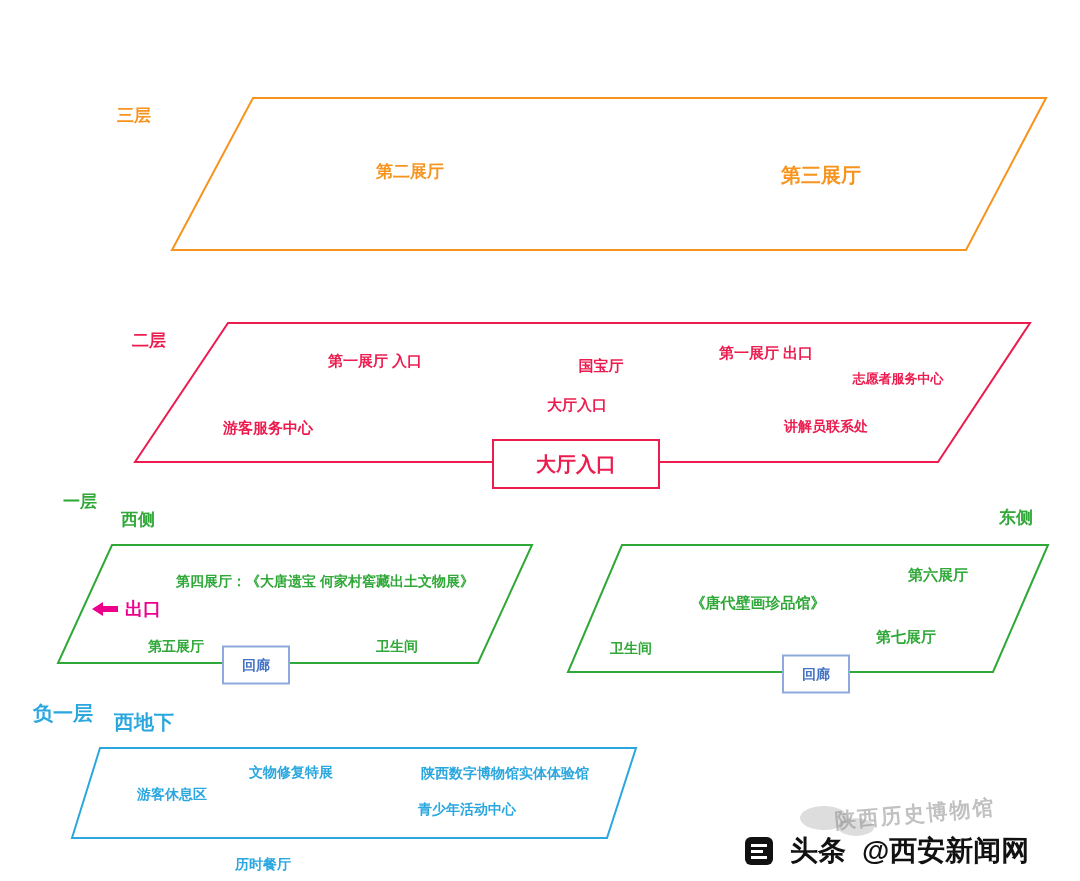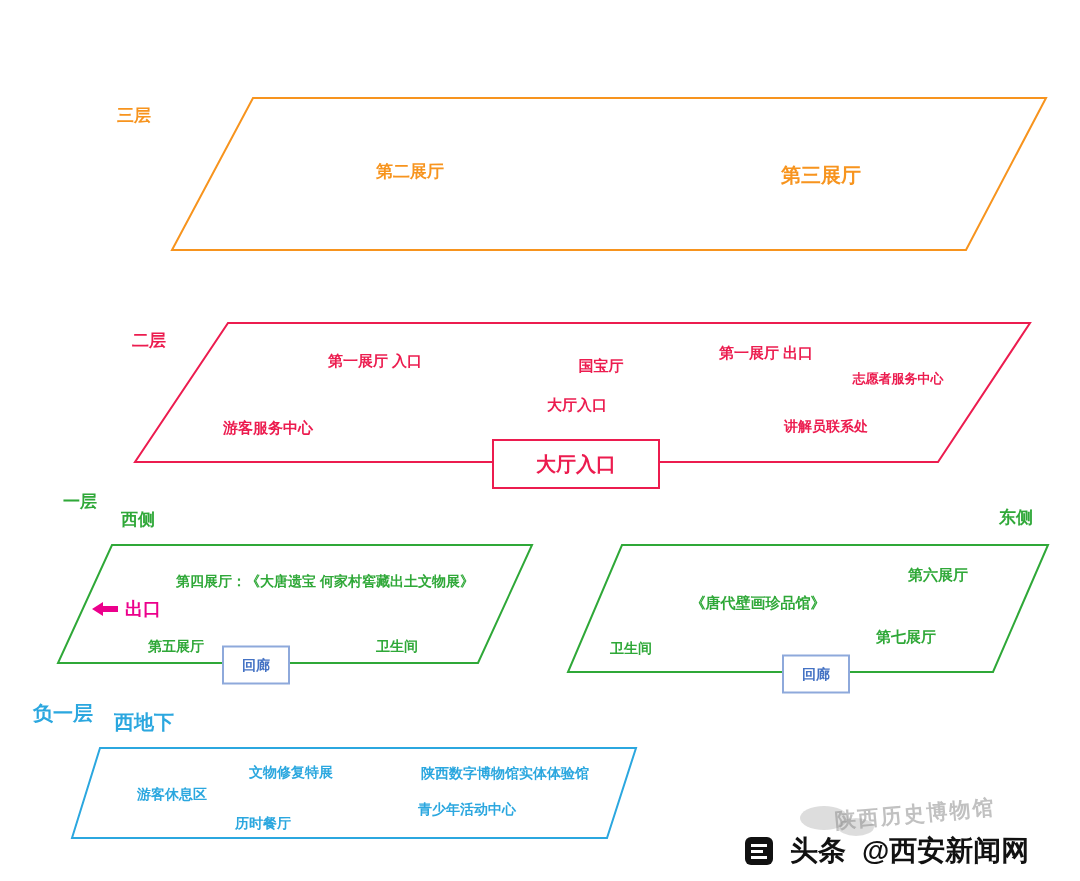--- a/index.html
+++ b/index.html
@@ -115,21 +115,21 @@
   <div class="box corridor-box" style="left:816px;top:674px;">
     <span>回廊</span>
   </div>
 
   <div class="t c-blue fs16" style="left:63px;top:713px;">负一层</div>
   <div class="t c-blue fs16" style="left:144px;top:722px;">西地下</div>
   <div class="t c-blue" style="left:291px;top:772px;">文物修复特展</div>
   <div class="t c-blue" style="left:505px;top:773px;">陕西数字博物馆实体体验馆</div>
   <div class="t c-blue" style="left:172px;top:794px;">游客休息区</div>
   <div class="t c-blue" style="left:467px;top:809px;">青少年活动中心</div>
-  <div class="t c-blue" style="left:263px;top:823px;">历时餐厅</div>
+  <div class="t c-blue" style="left:263px;top:864px;">历时餐厅</div>
 
   <div class="cloud c1"></div>
   <div class="cloud c2"></div>
   <div class="watermark">陕西历史博物馆</div>
 
   <div class="credit">
     <svg class="toutiao-icon" width="30" height="30" viewBox="0 0 30 30">
       <rect x="1" y="1" width="28" height="28" rx="6" fill="#111111"></rect>
       <rect x="7" y="8" width="16" height="3" fill="#ffffff"></rect>
       <rect x="7" y="14" width="12" height="3" fill="#ffffff"></rect>

